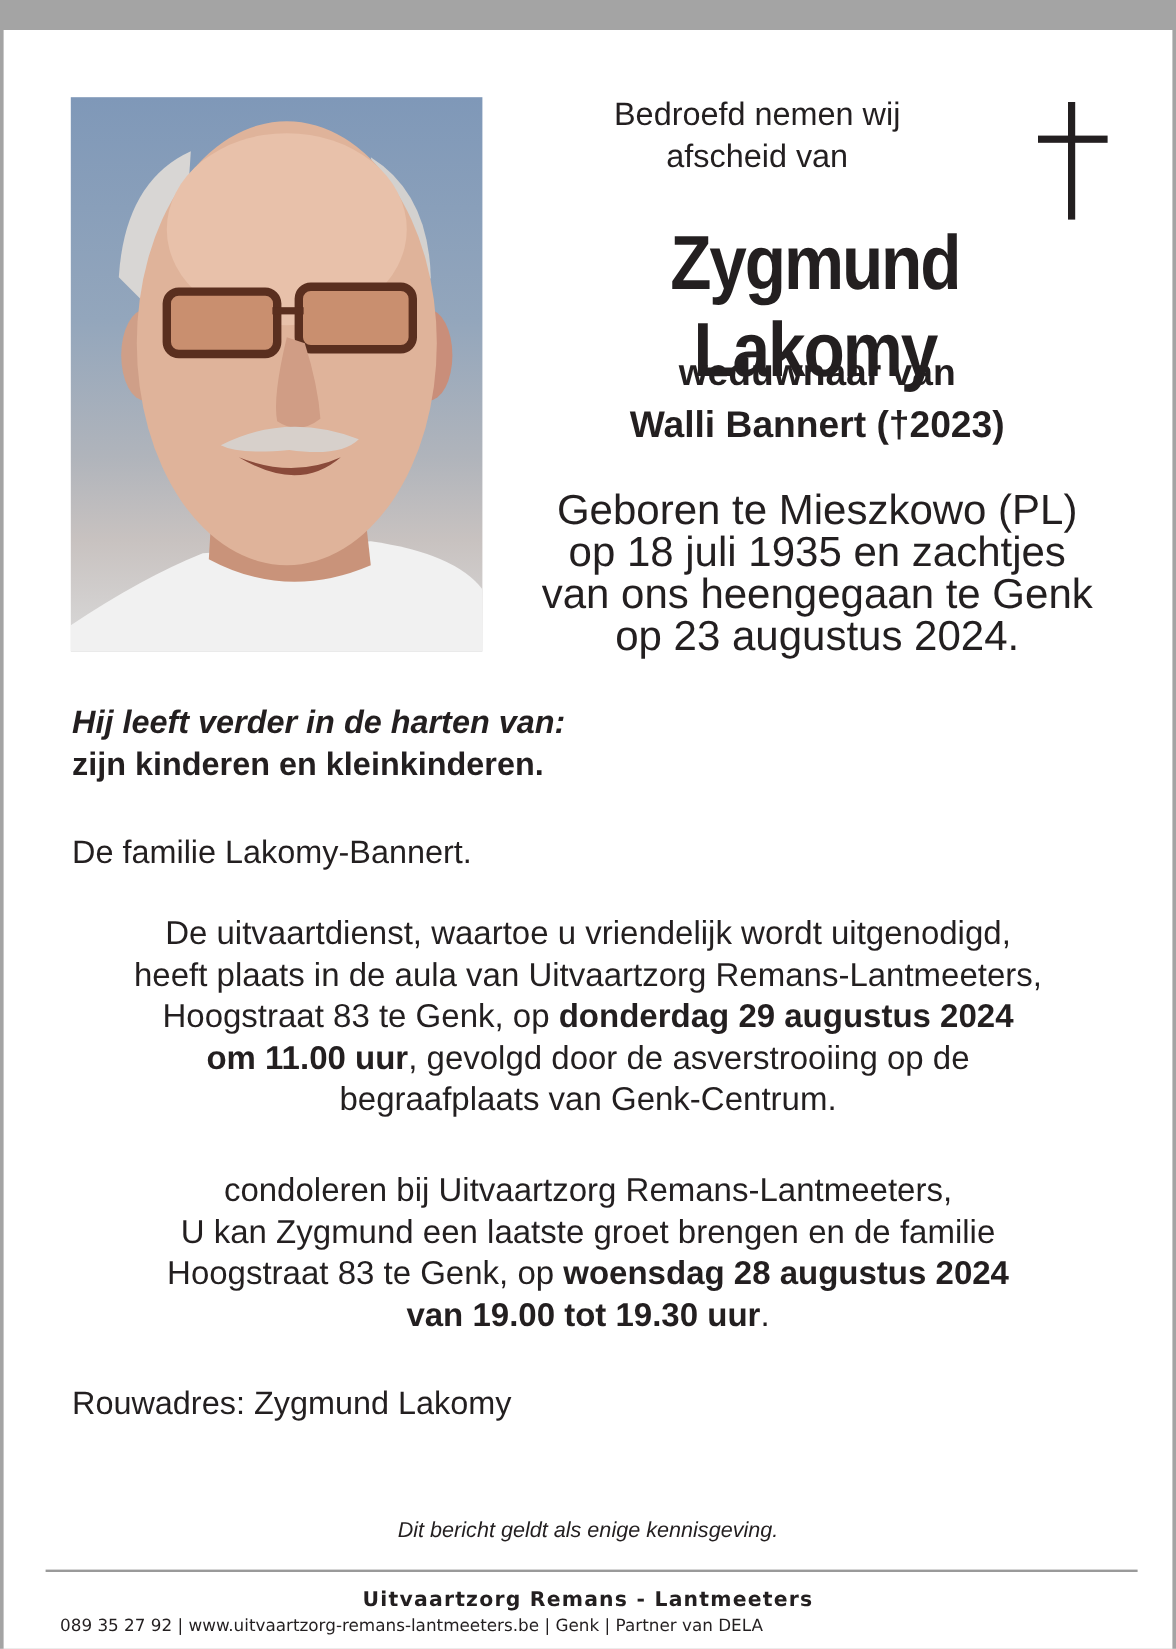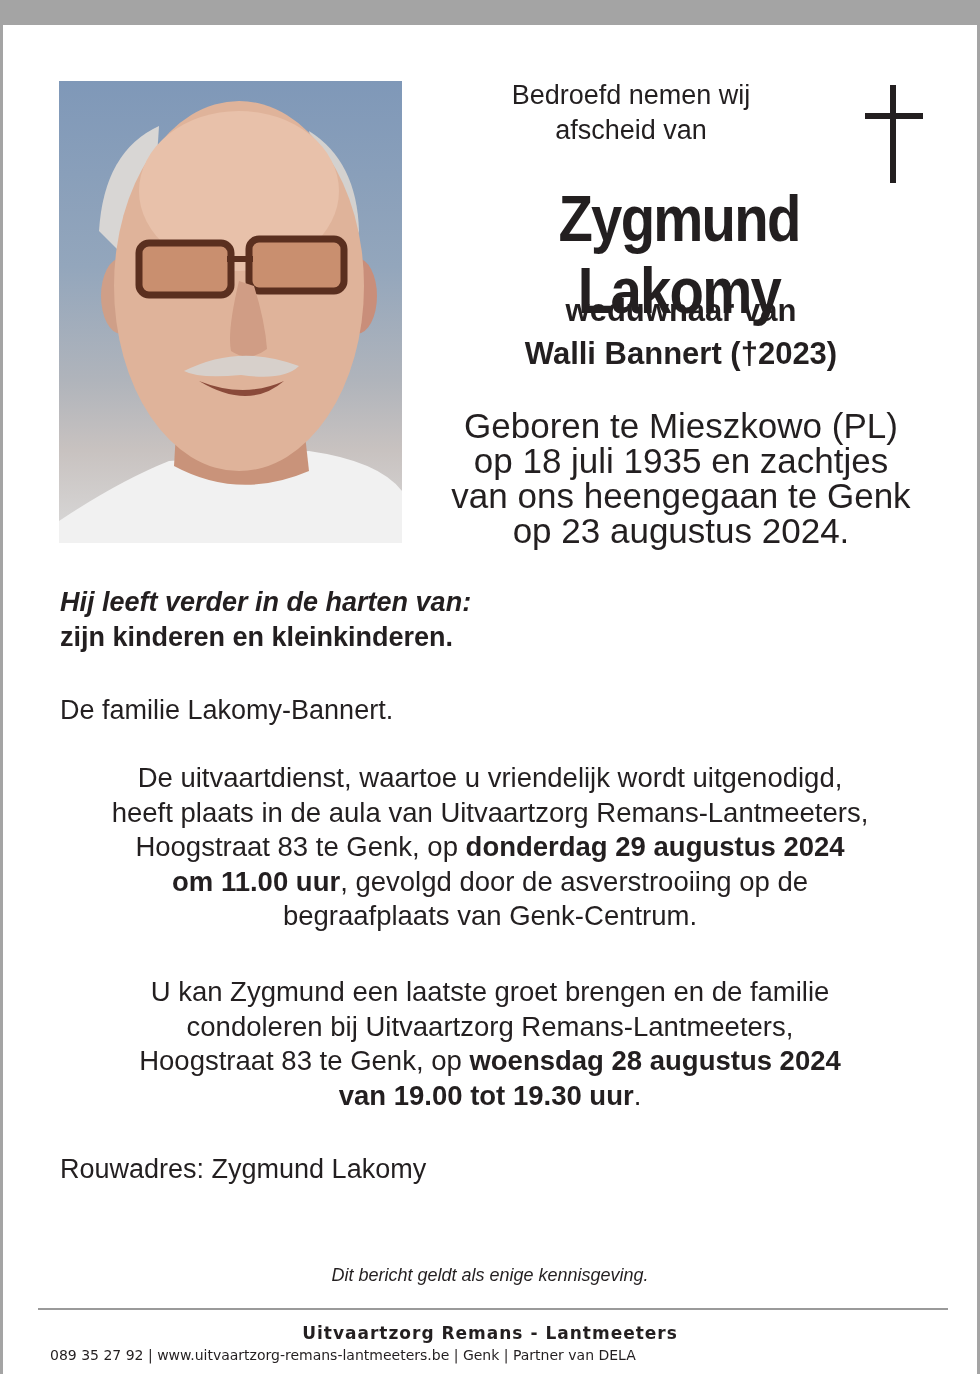--- a/index.html
+++ b/index.html
@@ -143,22 +143,22 @@
 
   <div class="para p1">
     <div>De uitvaartdienst, waartoe u vriendelijk wordt uitgenodigd,</div>
     <div>heeft plaats in de aula van Uitvaartzorg Remans-Lantmeeters,</div>
     <div><span>Hoogstraat 83 te Genk, op </span><b>donderdag 29 augustus 2024</b></div>
     <div><b>om 11.00 uur</b><span>, gevolgd door de asverstrooiing op de</span></div>
     <div>begraafplaats van Genk-Centrum.</div>
   </div>
 
   <div class="para p2">
+    <div>condoleren bij Uitvaartzorg Remans-Lantmeeters,</div>
     <div>U kan Zygmund een laatste groet brengen en de familie</div>
-    <div>condoleren bij Uitvaartzorg Remans-Lantmeeters,</div>
     <div><span>Hoogstraat 83 te Genk, op </span><b>woensdag 28 augustus 2024</b></div>
     <div><b>van 19.00 tot 19.30 uur</b><span>.</span></div>
   </div>
 
   <div class="addr">
     <span>Rouwadres: Zygmund Lakomy</span>
   </div>
 
   <div class="notice">Dit bericht geldt als enige kennisgeving.</div>
 

